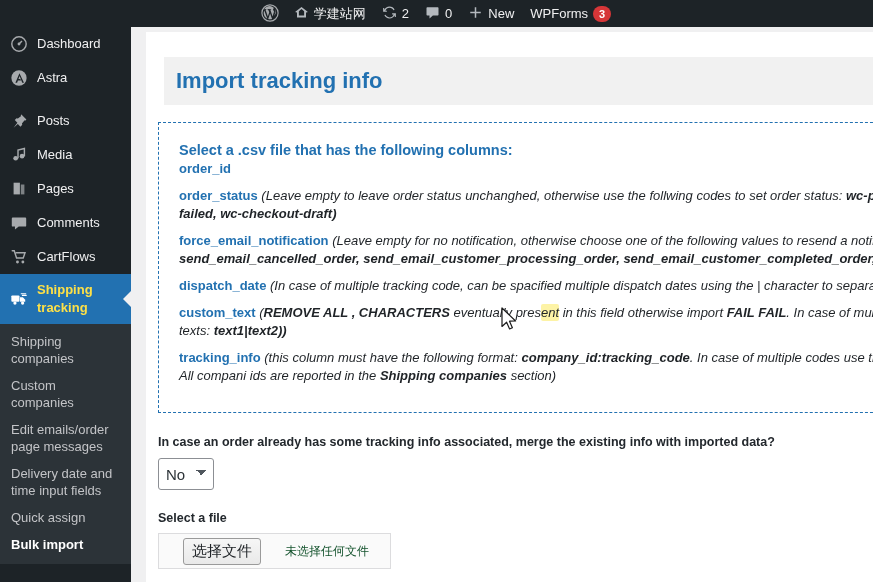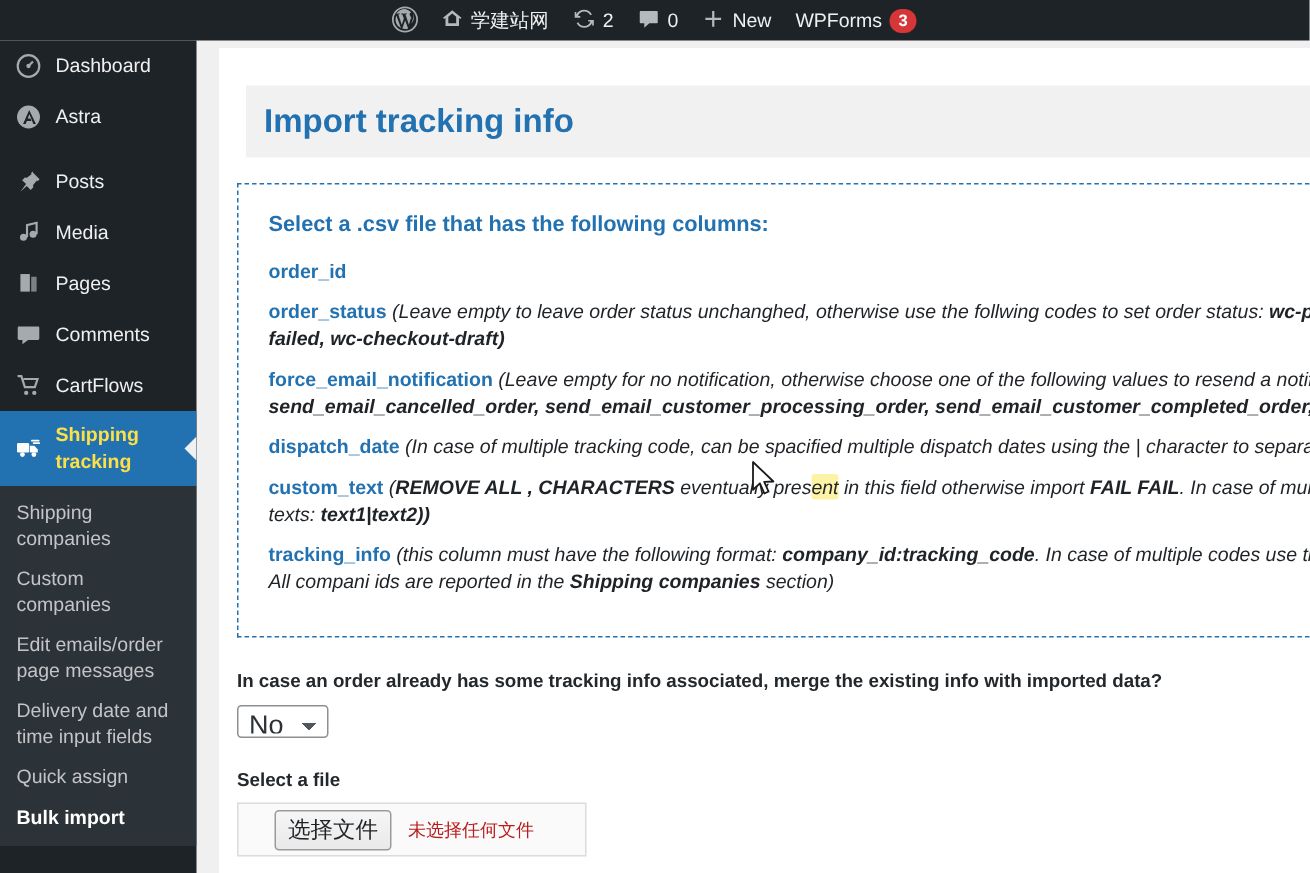--- a/index.html
+++ b/index.html
@@ -162,21 +162,21 @@
     border: 1px dashed #2271b1;
     padding: 16px 14px 18px 16px;
     width: 730px;
     box-sizing: border-box;
     background: #fff;
   }
   .note-head {
     color: #2271b1;
     font-size: 14.5px;
     font-weight: 600;
-    margin: 3px 0 14px 4px;
+    margin: 3px 0 2px 4px;
   }
   .col-row {
     margin: 0 0 9px 4px;
     font-size: 13px;
     line-height: 18px;
     color: #1f2327;
   }
   .col-name {
     color: #2271b1;
     font-weight: 700;
@@ -196,23 +196,23 @@
 
   .q-label {
     margin: 22px 0 0 12px;
     font-size: 12.5px;
     font-weight: 700;
     color: #23282d;
   }
   select.merge-select {
     margin: 9px 0 0 12px;
     font-family: "Liberation Sans", sans-serif;
-    font-size: 18px;
+    font-size: 15px;
     padding: 2px 22px 2px 7px;
-    height: 22px;
+    height: 32px;
     border: 1px solid #8c8f94;
     border-radius: 3px;
     background: #fff;
     color: #2c3338;
     appearance: none;
     -webkit-appearance: none;
     background-image:
       linear-gradient(45deg, transparent 50%, #50575e 50%),
       linear-gradient(135deg, #50575e 50%, transparent 50%);
     background-position:
@@ -246,22 +246,22 @@
     border: 1px solid #9a9a9a;
     border-radius: 3px;
     padding: 3px 8px;
     color: #1f2327;
     cursor: pointer;
     white-space: nowrap;
     margin-left: 16px;
   }
   .file-status {
     font-size: 12px;
-    color: #b91c1c;
-    margin-left: 11px;
+    color: #14532d;
+    margin-left: 24px;
     white-space: nowrap;
   }
 
   
   #cursor {
     position: absolute;
     left: 500px;
     top: 307px;
     width: 20px;
     height: 26px;

